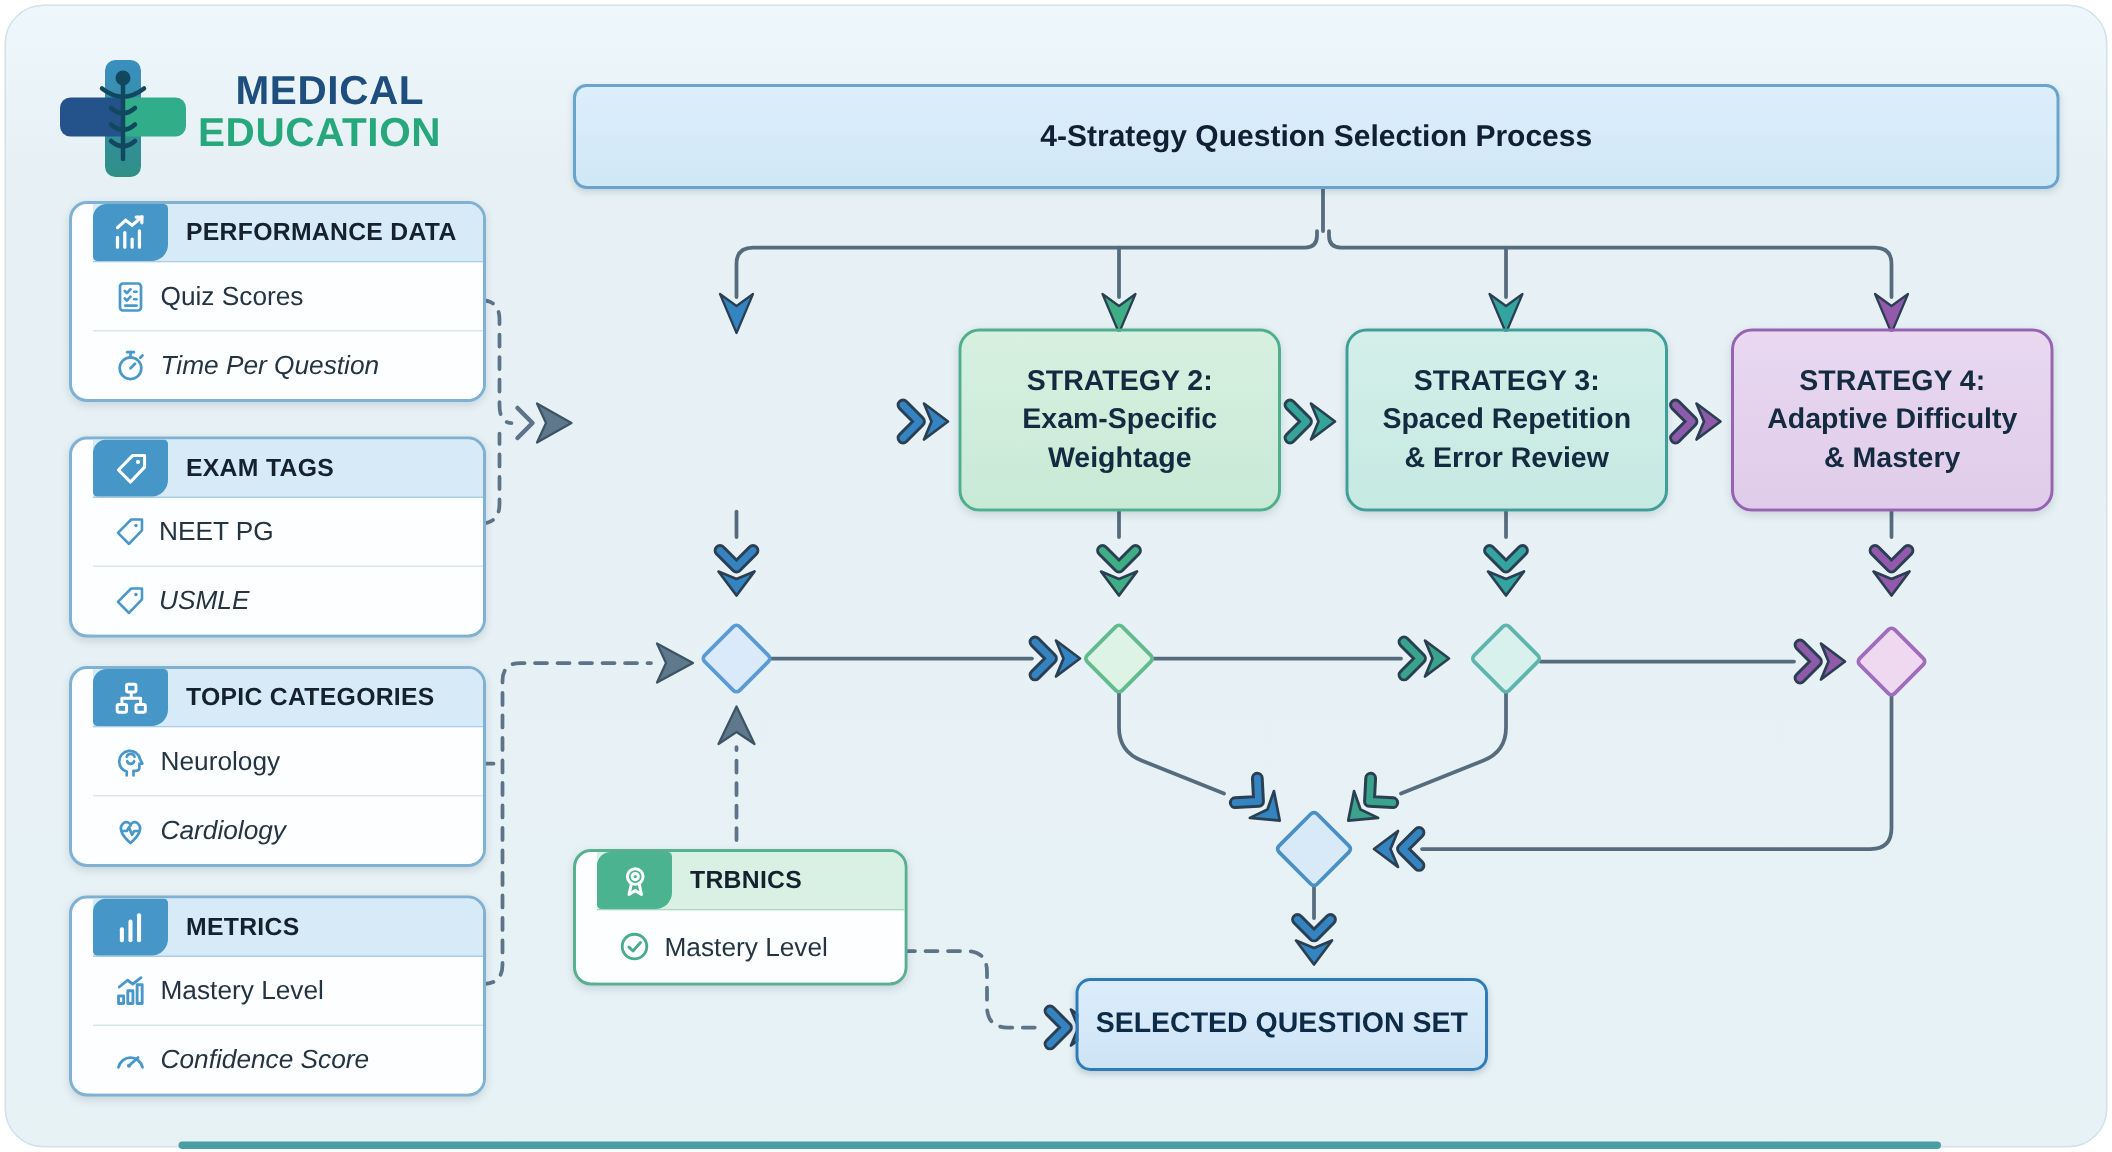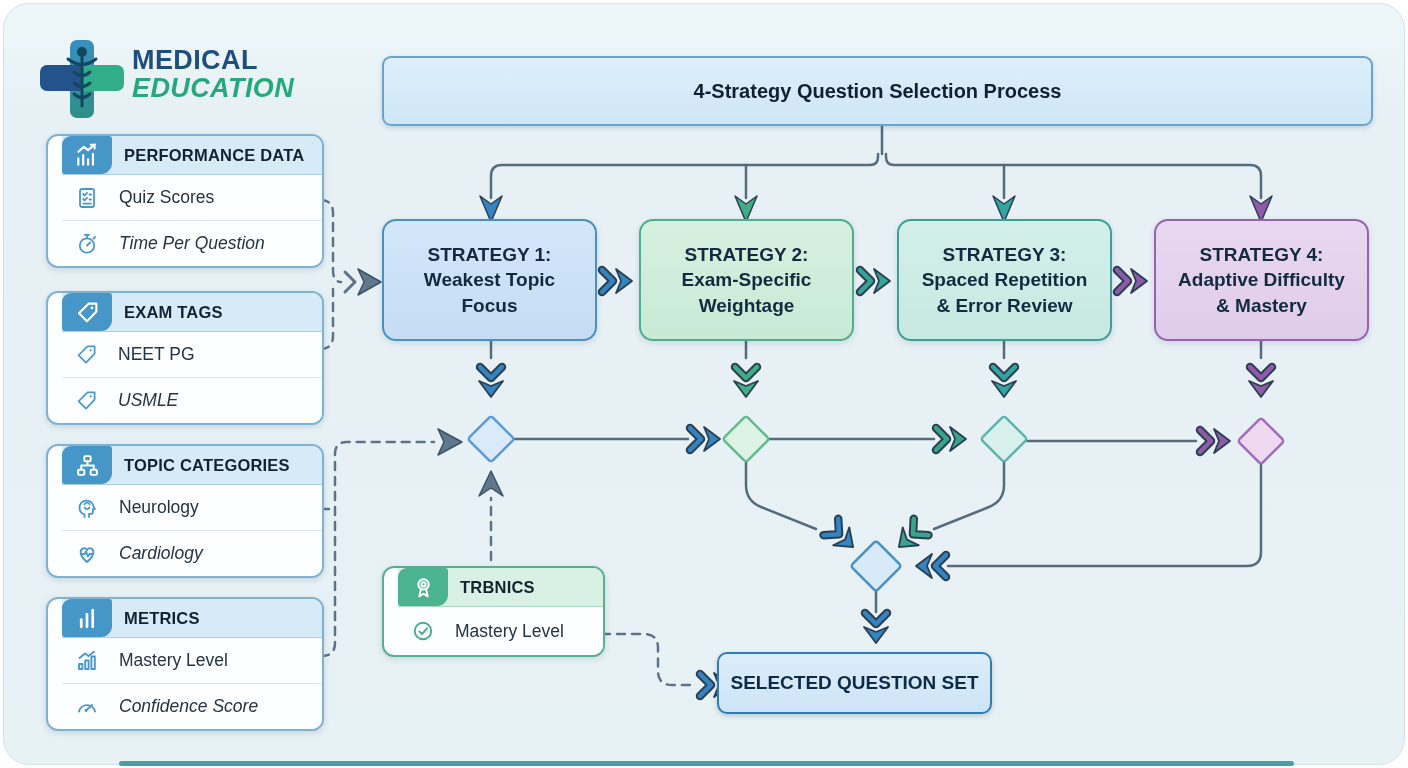--- a/index.html
+++ b/index.html
@@ -4,40 +4,40 @@
 <style>
   html,body{margin:0;padding:0;background:#fff;}
   body{font-family:"Liberation Sans","DejaVu Sans",sans-serif;}
   #canvas{position:relative;width:1408px;height:768px;background:#fff;overflow:hidden;}
   #inner{position:absolute;left:3px;top:3px;width:1400px;height:760px;border-radius:26px;
          background:linear-gradient(180deg,#eef7fa 0%,#e7f1f5 14%,#e7f2f5 100%);
          border:1px solid #d3e2e8;}
   .abs{position:absolute;}
   
   .logo-txt{font-weight:900;font-size:27px;letter-spacing:.4px;line-height:1.04;}
-  .logo-l1{color:#1d4e7e;} .logo-l2{color:#27a87c;font-style:italic;}
+  .logo-l1{color:#1d4e7e;margin-left:25px;} .logo-l2{color:#27a87c;}
   .cross-v{position:absolute;left:30px;top:2px;width:24px;height:78px;border-radius:7px;
            background:linear-gradient(180deg,#3a8fc0,#2f8f85);}
   .cross-h{position:absolute;left:0px;top:27px;width:84px;height:26px;border-radius:7px;
            background:linear-gradient(90deg,#24538c 48%,#31ad89 52%);}
   
   .titlebox{left:378px;top:52px;width:987px;height:66px;border:2px solid #69a4cb;border-radius:9px;
             background:linear-gradient(180deg,#ddeefb,#cfe7f7);box-shadow:0 2px 5px rgba(30,70,110,.18);
             display:flex;align-items:center;justify-content:center;font-size:20px;font-weight:800;color:#101f33;}
   
   .panel{width:260px;background:#fdfeff;border:2px solid #7fb2d2;border-radius:12px;
          box-shadow:0 2px 6px rgba(30,60,90,.16);overflow:hidden;padding-left:14px;}
   .panel-head{display:flex;align-items:center;height:38px;background:#d7eaf8;border-bottom:1.5px solid #aacde4;}
   .tile{width:50px;height:38px;display:flex;align-items:center;justify-content:center;background:#4796c8;
         border-radius:9px 3px 11px 3px;flex:0 0 auto;}
   .green .panel-head{background:#d9f0e4;border-bottom:1.5px solid #a7d8c3;}
   .green{border-color:#58b08f;}
   .green .tile{background:#4cb391;}
   .panel-title{margin-left:12px;font-size:16.5px;font-weight:800;color:#15222e;letter-spacing:.2px;}
-  .prow{height:45px;display:flex;align-items:center;gap:20px;padding:0 13px;background:#fdfeff;text-align:center;}
+  .prow{height:45px;display:flex;align-items:center;gap:8px;padding:0 13px;background:#fdfeff;text-align:center;}
   .prow + .prow{border-top:1.5px solid #d9e6ee;font-style:italic;}
   .prow-label{font-size:17.5px;font-weight:500;color:#243442;}
   .green .prow{height:48px;}
   .ic{flex:0 0 auto;}
   
   .sbox{top:215px;width:215px;height:122px;border-radius:14px;box-sizing:border-box;
         display:flex;flex-direction:column;align-items:center;justify-content:center;
         font-size:19px;font-weight:800;color:#132a40;line-height:1.32;text-align:center;
         box-shadow:0 2px 6px rgba(30,60,90,.15);}
   .s1{left:378px;background:linear-gradient(180deg,#d3e7f9,#c5dcf4);border:2.5px solid #4a8fc0;}
@@ -290,25 +290,20 @@
         <g stroke="#4a97c9" stroke-width="1.9" fill="none" stroke-linecap="round">
           <path d="M4,16.5 a8.2,8.2 0 0 1 16,0"></path>
           <path d="M11,15.5 L17,10"></path>
         </g>
         <circle cx="11" cy="15.5" r="1.4" fill="#4a97c9"></circle>
       </svg>
       <span class="prow-label">Confidence Score</span>
     </div>
   </div>
 
-  <div class="abs sbox s1">
-    <div>STRATEGY 1:</div>
-    <div>Weakest Topic</div>
-    <div>Focus</div>
-  </div>
   <div class="abs sbox s2">
     <div>STRATEGY 2:</div>
     <div>Exam-Specific</div>
     <div>Weightage</div>
   </div>
   <div class="abs sbox s3">
     <div>STRATEGY 3:</div>
     <div>Spaced Repetition</div>
     <div>&amp; Error Review</div>
   </div>

